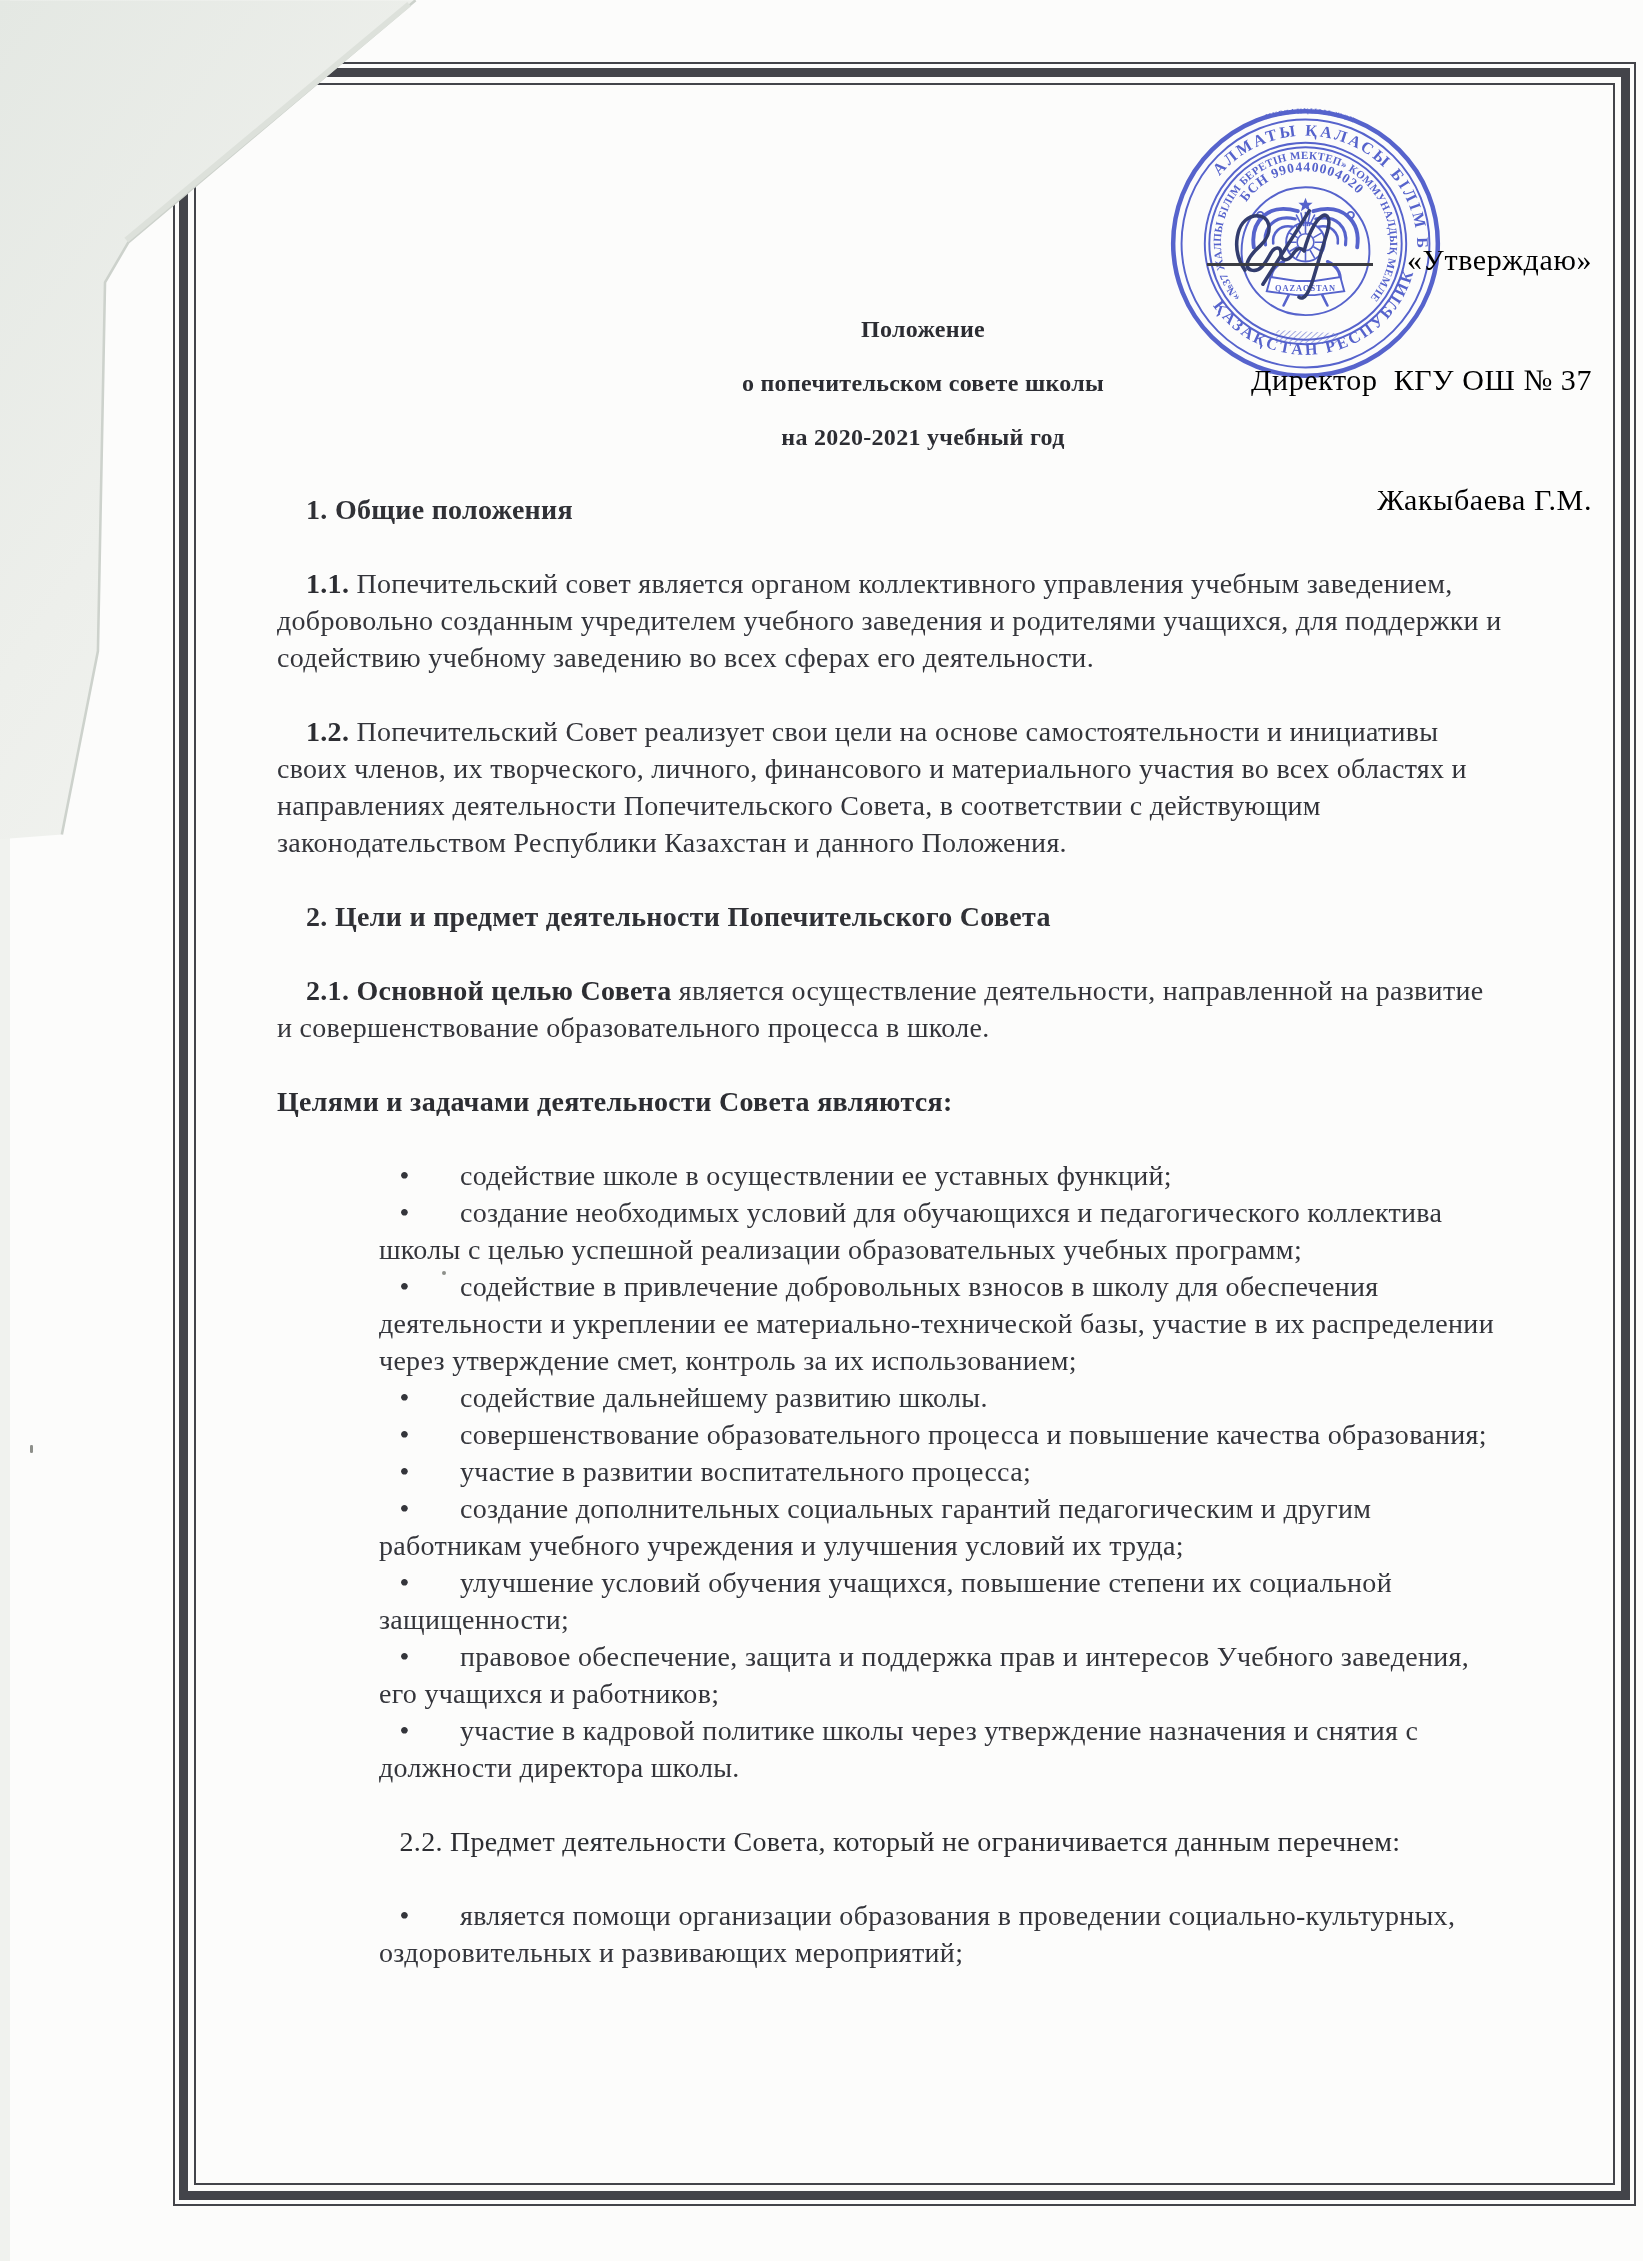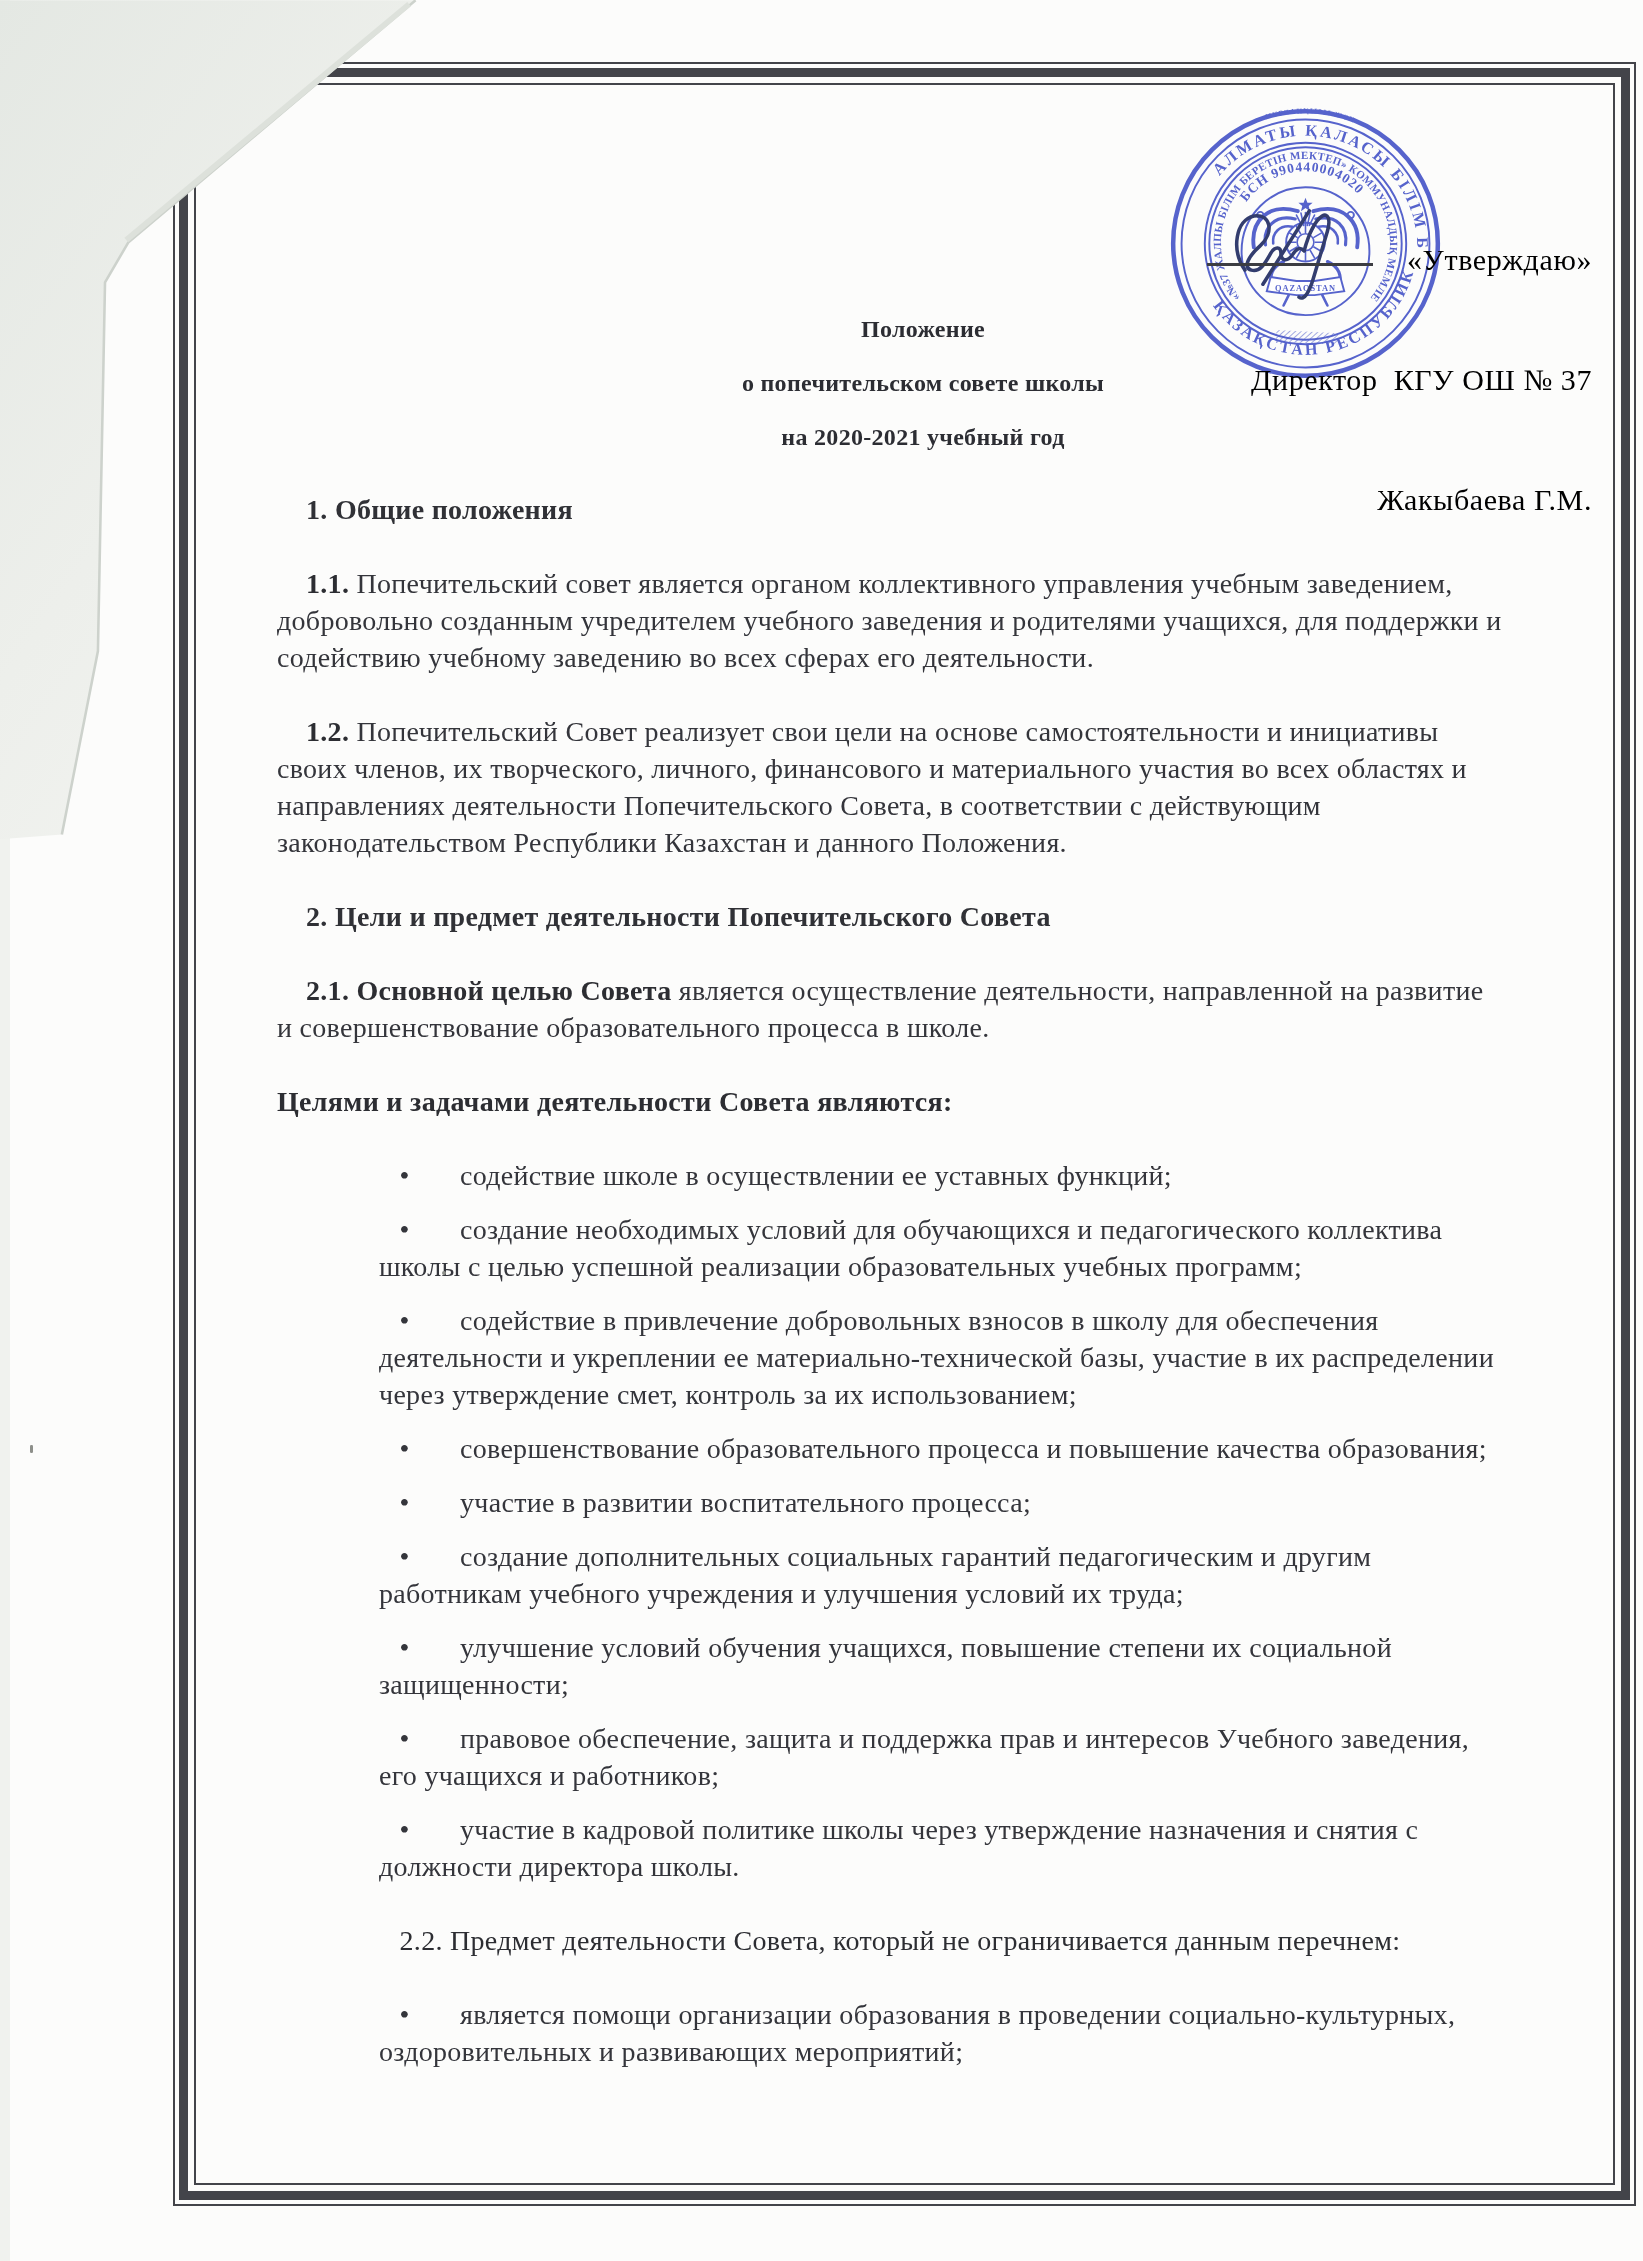--- a/index.html
+++ b/index.html
@@ -31,21 +31,21 @@
   .doc-title{font-size:24px;line-height:54px;font-weight:bold;text-align:center;
              margin:0 0 0 64px;color:#2c2d33;}
   h2.sec{font-size:28px;font-weight:bold;text-indent:29px;
          margin-top:27px;color:#303136;}
   h2.sec2{margin-top:37px;}
   .para{text-indent:29px;}
   .b{font-weight:bold;color:#2c2d32;}
   .boldline{font-weight:bold;color:#2c2d32;}
   .h22{font-weight:normal;text-indent:18px;color:#2c2d32;text-align:center;}
   ul.blist{list-style:none;}
-  ul.blist li{position:relative;margin-left:102px;text-indent:81px;margin-top:17px;}
+  ul.blist li{position:relative;margin-left:102px;text-indent:81px;}
   ul.blist li::before{content:"\2022";position:absolute;left:20.6px;top:0;text-indent:0;}
   
   .stamp text{font-family:"Liberation Serif", serif;fill:#4a58c9;font-weight:bold;}
 </style>
 </head>
 <body>
 
 <div class="page">
 
   <div class="edge-band"></div>
@@ -151,20 +151,21 @@
     <h2 class="sec sec2">2. Цели и предмет деятельности Попечительского Совета</h2>
 
     <p class="para"><span class="b">2.1. Основной целью Совета</span><span> является осуществление деятельности, направленной на развитие и совершенствование образовательного процесса в школе.</span></p>
 
     <p class="boldline">Целями и задачами деятельности Совета являются:</p>
 
     <ul class="blist">
       <li>содействие школе в осуществлении ее уставных функций;</li>
       <li>создание необходимых условий для обучающихся и педагогического коллектива школы с целью успешной реализации образовательных учебных программ;</li>
       <li>содействие в привлечение добровольных взносов в школу для обеспечения деятельности и укреплении ее материально-технической базы, участие в их распределении через утверждение смет, контроль за их использованием;</li>
+      <li>содействие дальнейшему развитию школы.</li>
       <li>совершенствование образовательного процесса и повышение качества образования;</li>
       <li>участие в развитии воспитательного процесса;</li>
       <li>создание дополнительных социальных гарантий педагогическим и другим работникам учебного учреждения и улучшения условий их труда;</li>
       <li>улучшение условий обучения учащихся, повышение степени их социальной защищенности;</li>
       <li>правовое обеспечение, защита и поддержка прав и интересов Учебного заведения, его учащихся и работников;</li>
       <li>участие в кадровой политике школы через утверждение назначения и снятия с должности директора школы.</li>
     </ul>
 
     <p class="h22">2.2. Предмет деятельности Совета, который не ограничивается данным перечнем:</p>
 

